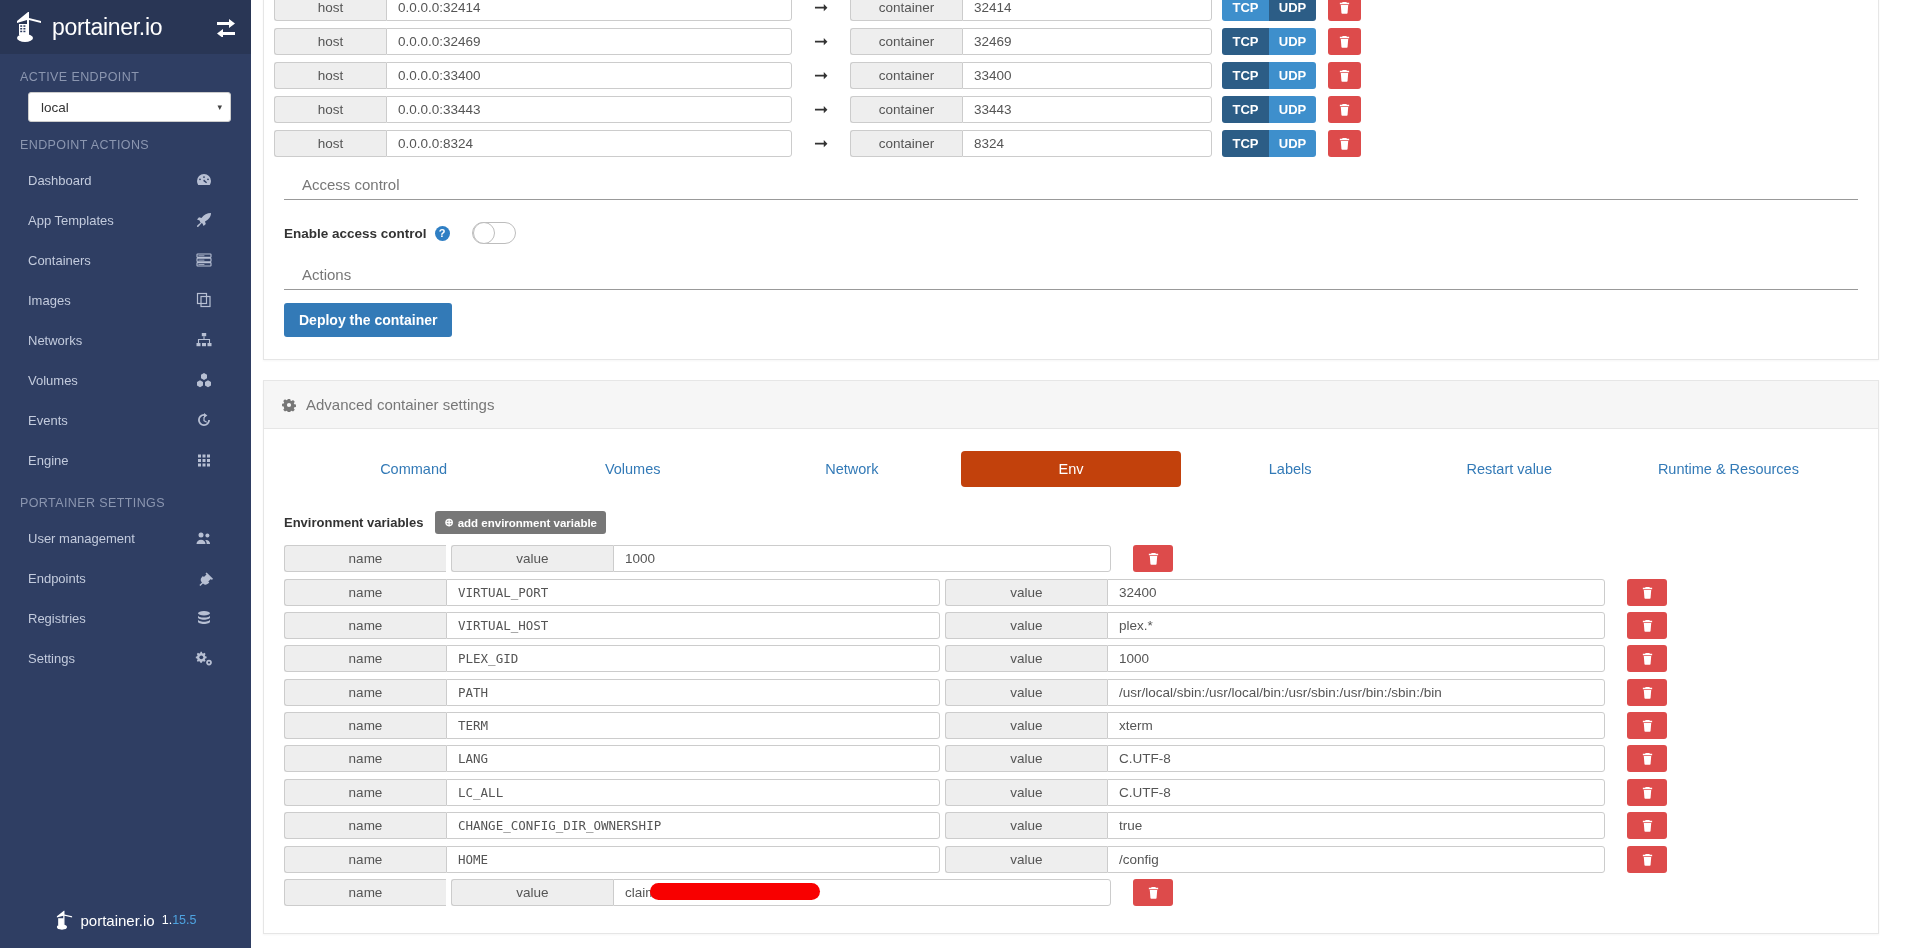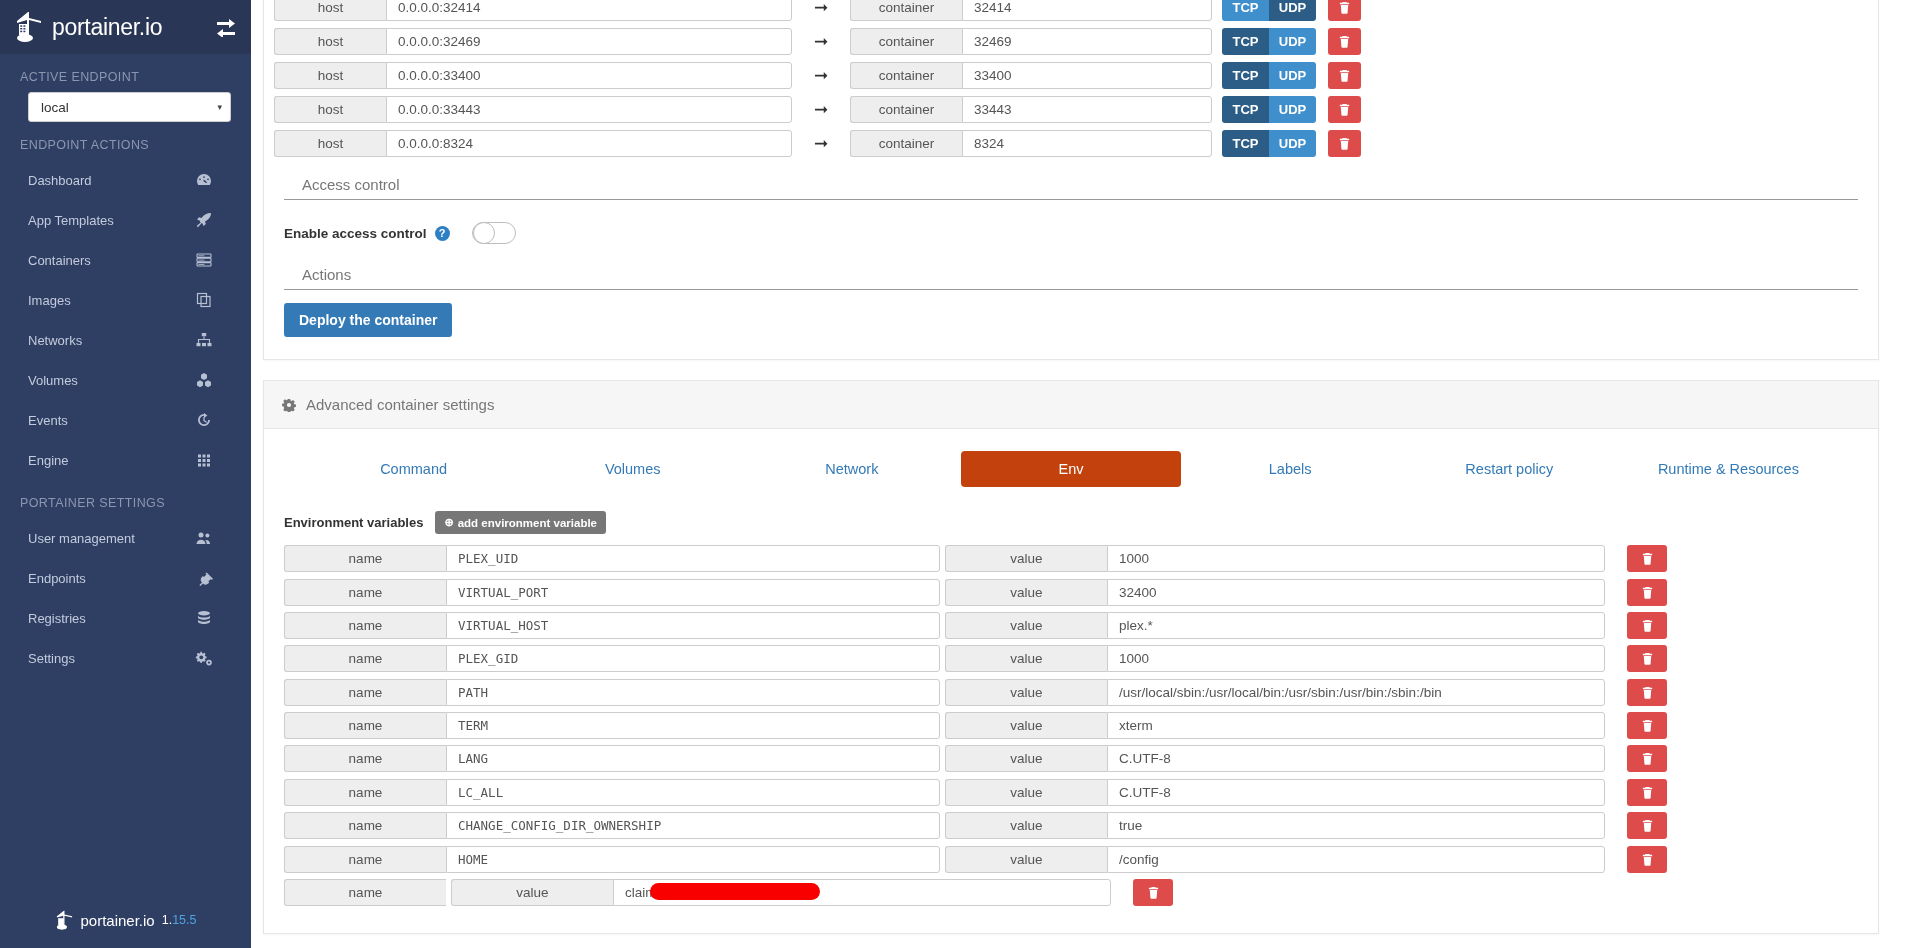--- a/index.html
+++ b/index.html
@@ -555,38 +555,37 @@
         </svg>
       <span>Advanced container settings</span>
     </div>
 
     <div id="tabbar">
       <div class="tab">Command</div>
       <div class="tab">Volumes</div>
       <div class="tab">Network</div>
       <div class="tab active">Env</div>
       <div class="tab">Labels</div>
-      <div class="tab">Restart policy</div>
+      <div class="tab">Restart value</div>
       <div class="tab">Runtime &amp; Resources</div>
     </div>
 
     <div class="env-header">
       <span class="env-title">Environment variables</span>
       <button class="btn-add">
         <span class="plus-ico">⊕</span>
         <span>add environment variable</span>
       </button>
     </div>
 
     <div class="env-rows">
 
       <div class="env-row">
         <div class="igroup">
           <div class="iaddon env-name-addon">name</div>
-          <div class="ifield env-name-field">PLEX_UID</div>
         </div>
         <div class="env-gap"></div>
         <div class="igroup">
           <div class="iaddon env-val-addon">value</div>
           <div class="ifield env-val-field">1000</div>
         </div>
         <div class="del-btn env-del">
           <svg viewBox="0 0 14 14">
               <path d="M5 1h4l.6 1H12v1.6H2V2h2.4zM3 4.4h8l-.7 8.4a.9.9 0 01-.9.8H4.6a.9.9 0 01-.9-.8z"></path>
             </svg>

